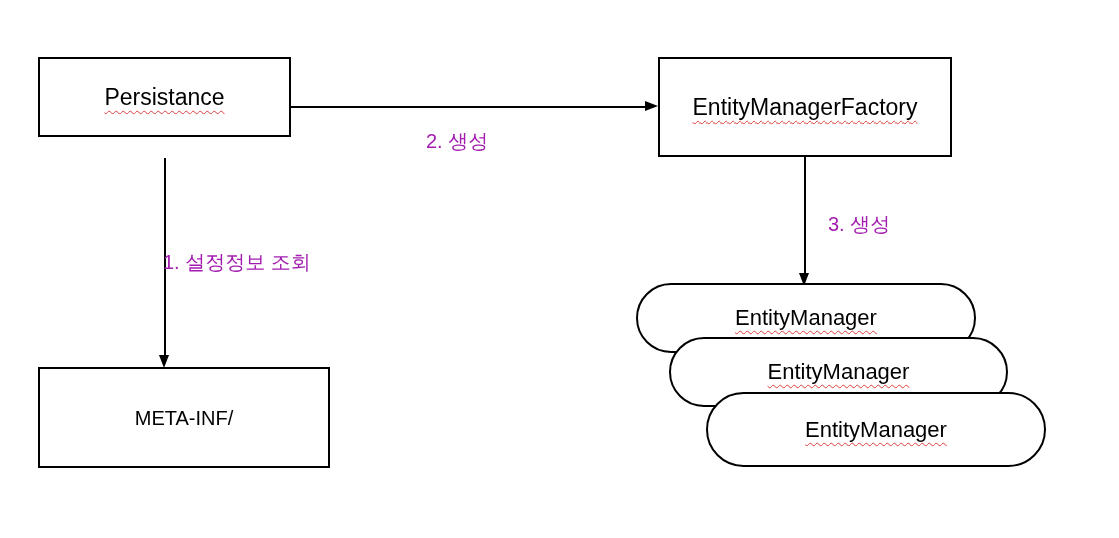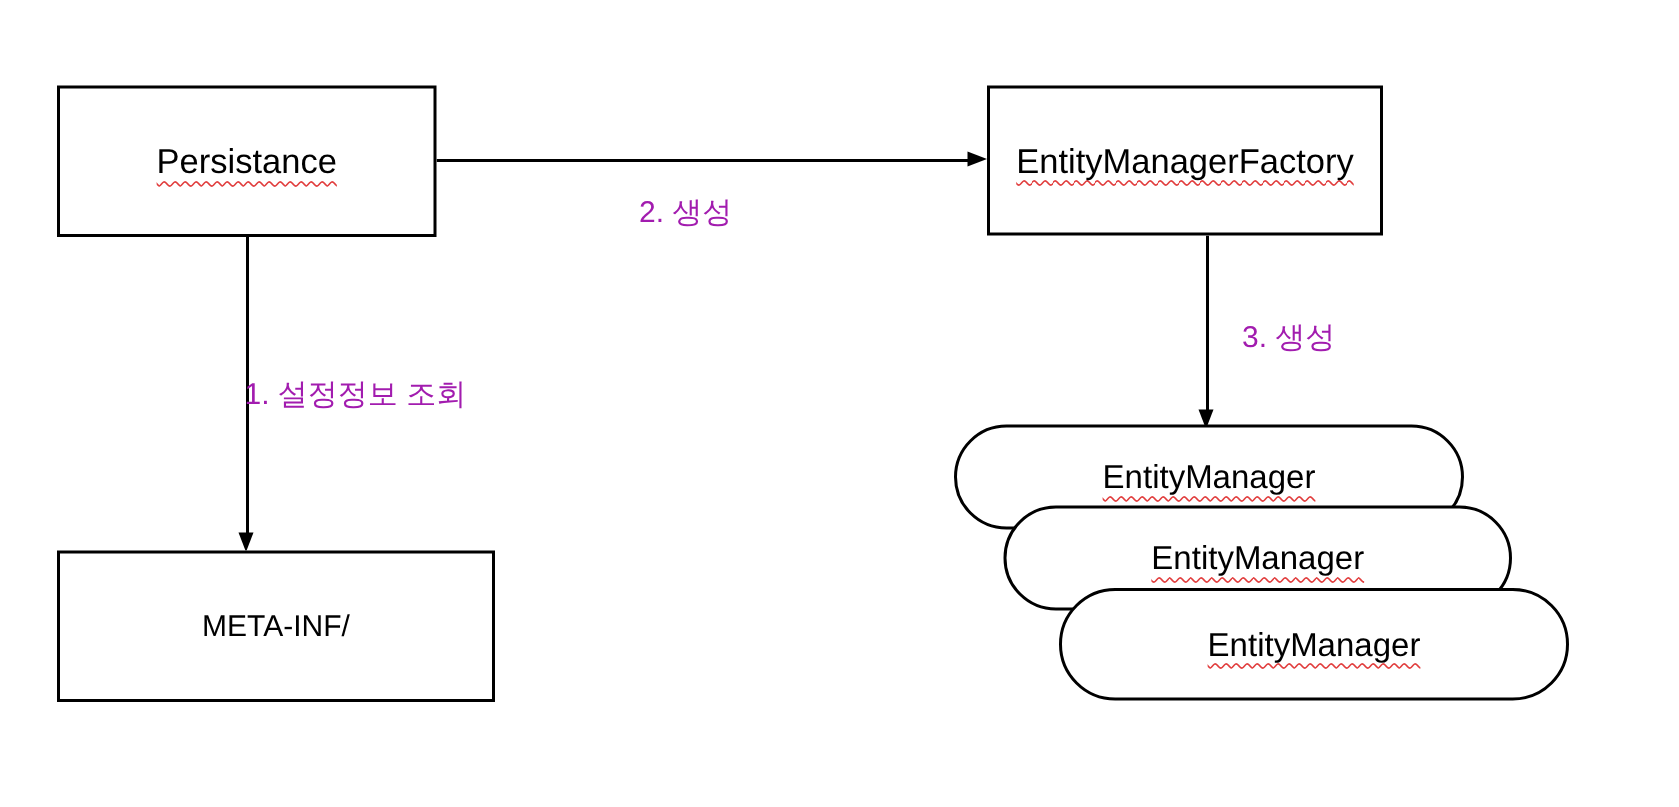--- a/index.html
+++ b/index.html
@@ -23,22 +23,22 @@
     background: #ffffff;
     border: 2.5px solid #000000;
     display: flex;
     align-items: center;
     justify-content: center;
     text-align: center;
   }
   .rect { border-radius: 0; }
   .stadium { border-radius: 40px; }
 
-  .node-persistance { left: 38px;  top: 57px;  width: 253px; height: 101px; font-size: 23px; }
-  .node-emf         { left: 658px; top: 57px;  width: 264px; height: 100px; font-size: 23px; }
+  .node-persistance { left: 38px;  top: 57px;  width: 253px; height: 80px; font-size: 23px; }
+  .node-emf         { left: 658px; top: 57px;  width: 294px; height: 100px; font-size: 23px; }
   .node-metainf     { left: 38px;  top: 367px; width: 292px; height: 101px; font-size: 20px; line-height: 24px; flex-direction: column; }
 
   .node-em1 { left: 636px; top: 283px; width: 340px; height: 70px; z-index: 1; font-size: 22px; }
   .node-em2 { left: 669px; top: 337px; width: 339px; height: 70px; z-index: 2; font-size: 22px; }
   .node-em3 { left: 706px; top: 392px; width: 340px; height: 75px; z-index: 3; font-size: 22px; }
 
   
   .misspelled {
     text-decoration-line: underline;
     text-decoration-style: wavy;

